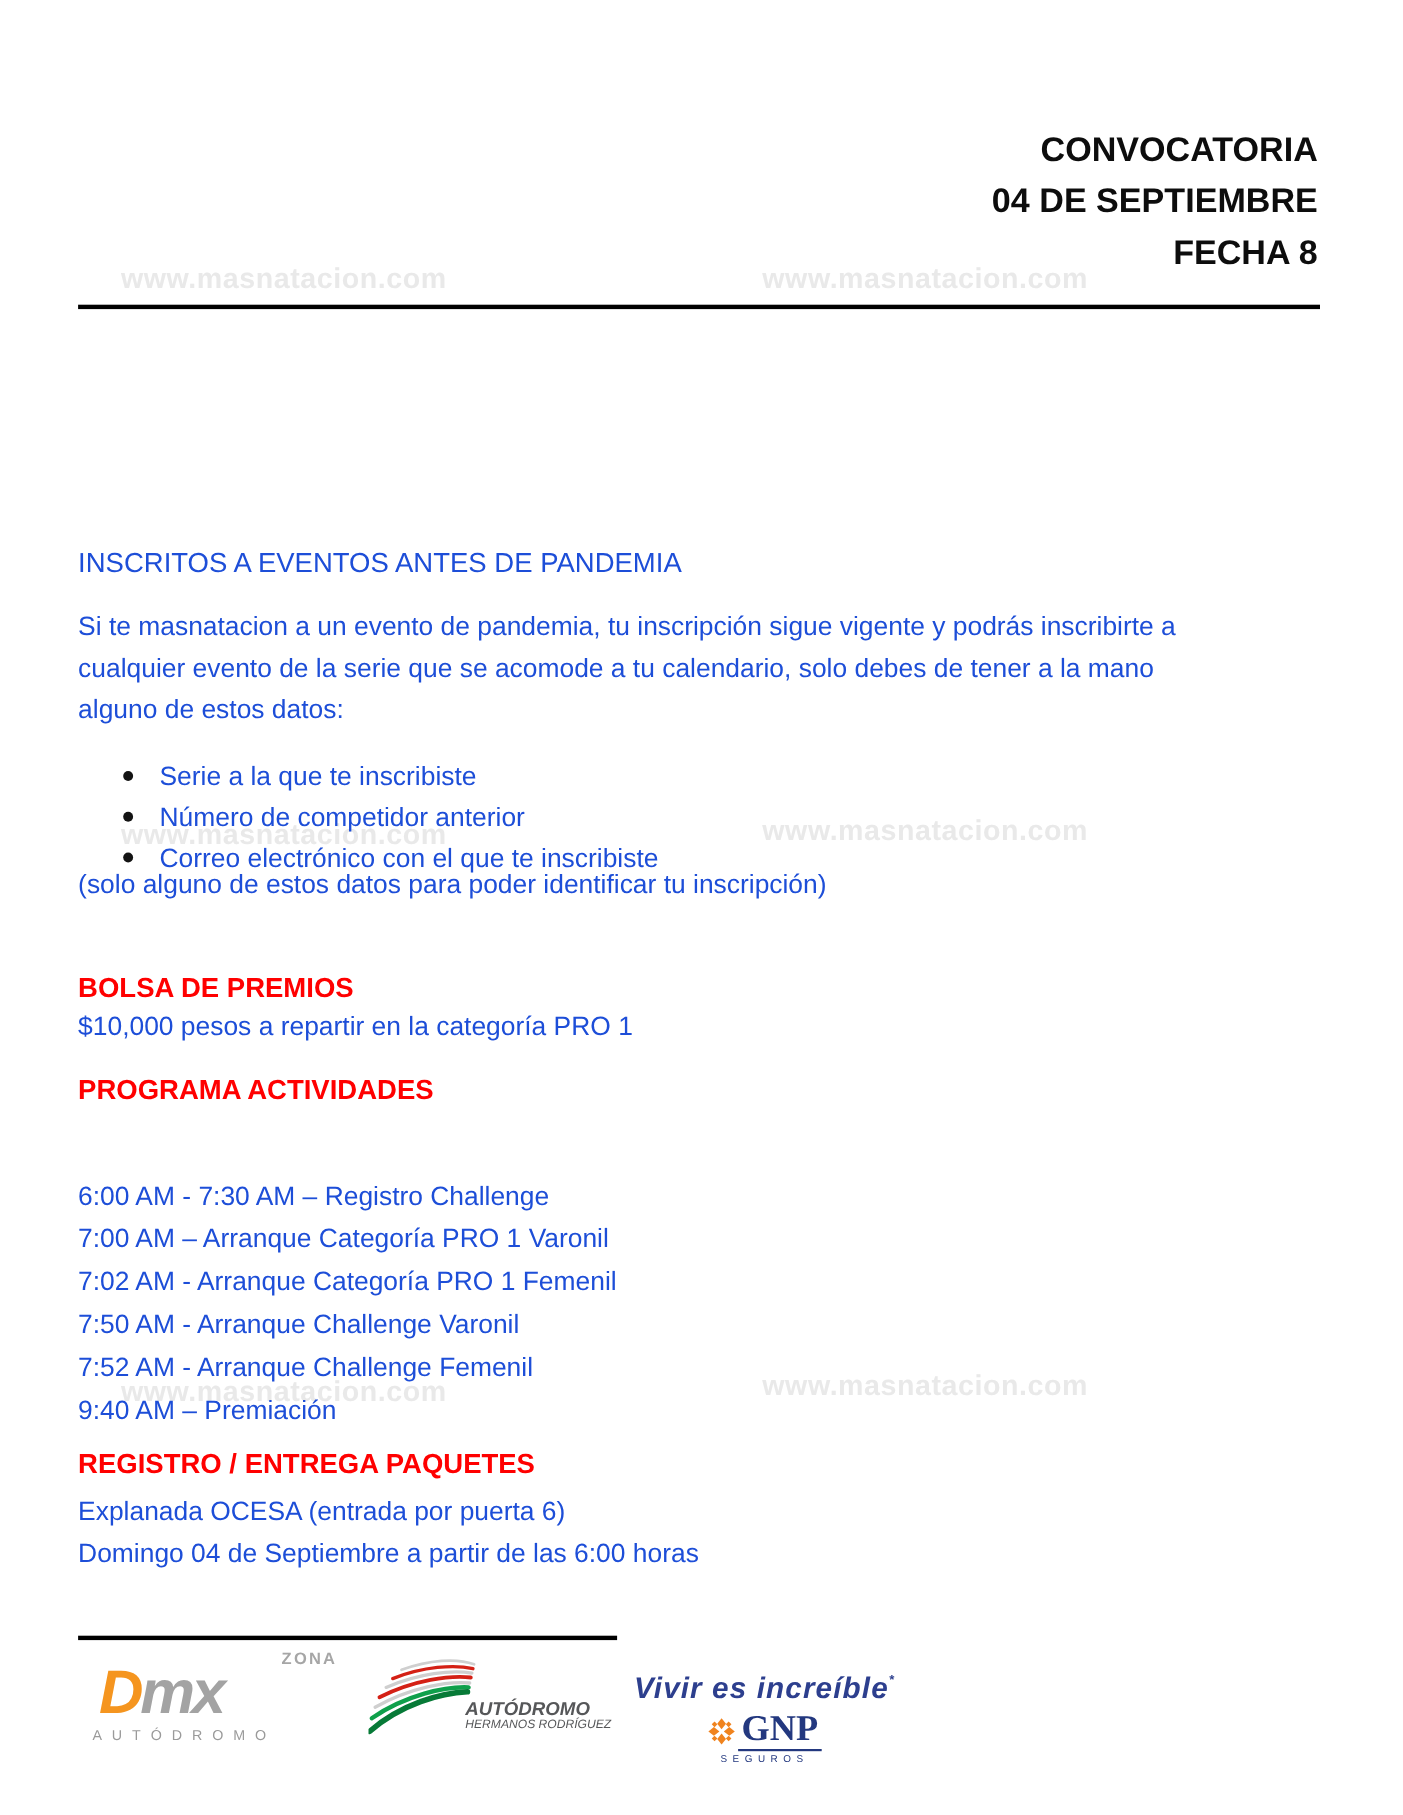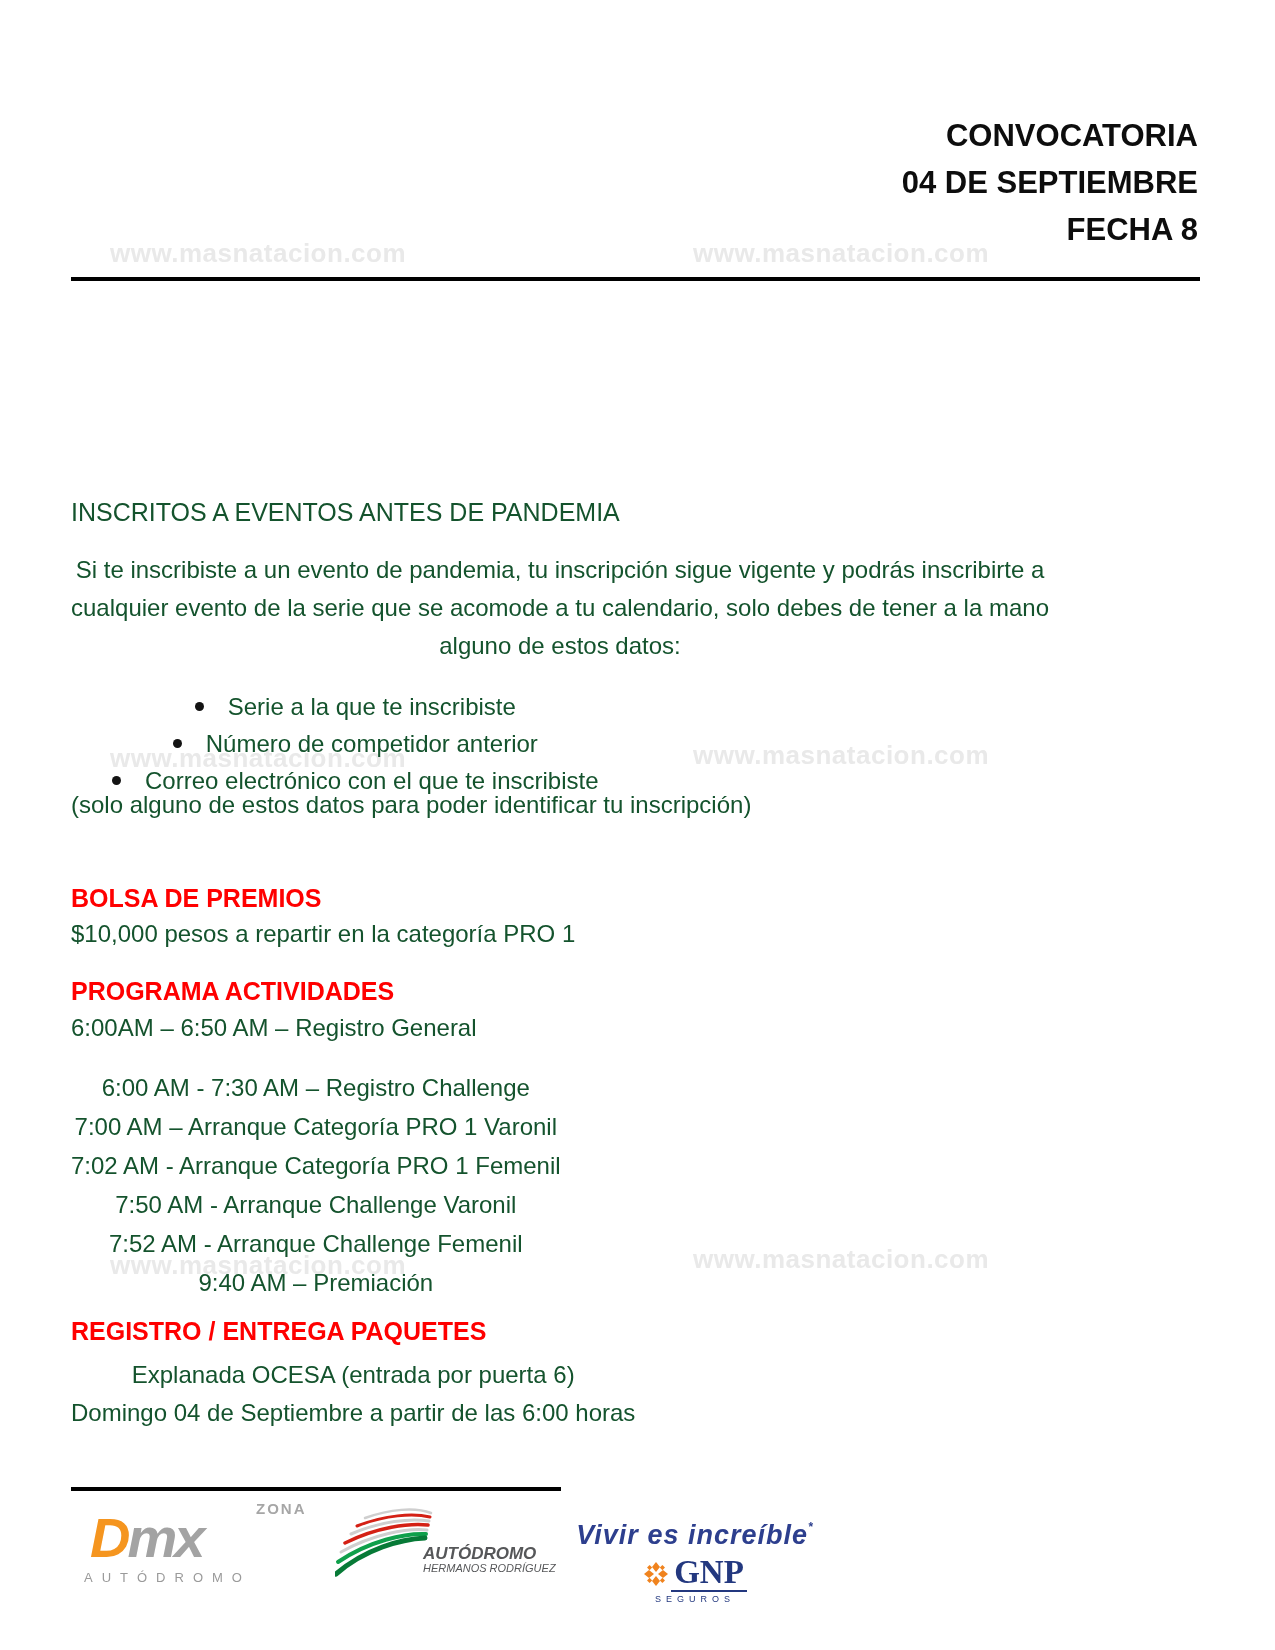--- a/index.html
+++ b/index.html
@@ -19,21 +19,21 @@
   
   .header{
     position:absolute; top:112px; right:77px; text-align:right;
     font-weight:bold; font-size:31px; line-height:47px; color:#0d0d0d;
   }
   .rule{position:absolute; background:#000000;}
   #rule-top{top:277px; left:71px; width:1129px; height:4px;}
   #rule-footer{top:1487px; left:71px; width:490px; height:4px;}
 
   
-  .body-line{font-size:24px; color:#14532d;text-align:center;}
+  .body-line{font-size:24px; color:#1d4ed8;}
   #intro-heading{top:498px; left:71px;}
   #intro-paragraph{top:551px; left:71px; line-height:38px;}
   #bullet-list{top:688px; left:112px; line-height:37px;}
   .bullet-row{white-space:nowrap;}
   .bullet-dot{display:inline-block; width:9px; height:9px; border-radius:50%;
     background:#131313; margin-right:24px; vertical-align:middle; position:relative; top:-2px;}
   #intro-note{top:791px; left:71px;}
 
   .red-heading{font-size:25px; font-weight:bold; white-space:nowrap;}
   #premios-title{top:884px; left:71px;}
@@ -86,38 +86,37 @@
   <div class="header">
     <div>CONVOCATORIA</div>
     <div>04 DE SEPTIEMBRE</div>
     <div>FECHA 8</div>
   </div>
   <div id="rule-top" class="rule"></div>
 
   <div id="intro-heading" class="abs body-line nowrap" style="font-size:25px;">INSCRITOS A EVENTOS ANTES DE PANDEMIA</div>
 
   <div id="intro-paragraph" class="abs">
-    <div class="body-line nowrap">Si te inscribiste a un evento de pandemia, tu inscripción sigue vigente y podrás inscribirte a</div>
+    <div class="body-line nowrap">Si te masnatacion a un evento de pandemia, tu inscripción sigue vigente y podrás inscribirte a</div>
     <div class="body-line nowrap">cualquier evento de la serie que se acomode a tu calendario, solo debes de tener a la mano</div>
     <div class="body-line nowrap">alguno de estos datos:</div>
   </div>
 
   <div id="bullet-list" class="abs">
     <div class="bullet-row body-line"><span class="bullet-dot"></span><span>Serie a la que te inscribiste</span></div>
     <div class="bullet-row body-line"><span class="bullet-dot"></span><span>Número de competidor anterior</span></div>
     <div class="bullet-row body-line"><span class="bullet-dot"></span><span>Correo electrónico con el que te inscribiste</span></div>
   </div>
 
   <div id="intro-note" class="abs body-line nowrap">(solo alguno de estos datos para poder identificar tu inscripción)</div>
 
   <div id="premios-title" class="abs red-heading" style="color: rgb(255, 0, 0);">BOLSA DE PREMIOS</div>
   <div id="premios-body" class="abs body-line nowrap">$10,000 pesos a repartir en la categoría PRO 1</div>
 
   <div id="programa-title" class="abs red-heading" style="color: rgb(255, 0, 0);">PROGRAMA ACTIVIDADES</div>
-  <div id="programa-first" class="abs body-line nowrap">6:00AM – 6:50 AM – Registro General</div>
 
   <div id="schedule-list" class="abs">
     <div class="body-line nowrap">6:00 AM - 7:30 AM – Registro Challenge</div>
     <div class="body-line nowrap">7:00 AM – Arranque Categoría PRO 1 Varonil</div>
     <div class="body-line nowrap">7:02 AM - Arranque Categoría PRO 1 Femenil</div>
     <div class="body-line nowrap">7:50 AM - Arranque Challenge Varonil</div>
     <div class="body-line nowrap">7:52 AM - Arranque Challenge Femenil</div>
     <div class="body-line nowrap">9:40 AM – Premiación</div>
   </div>
 

